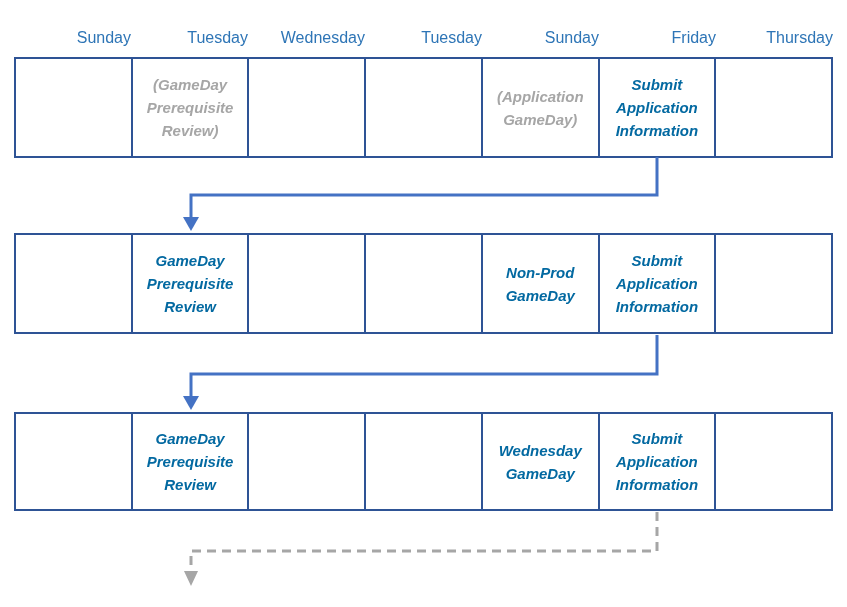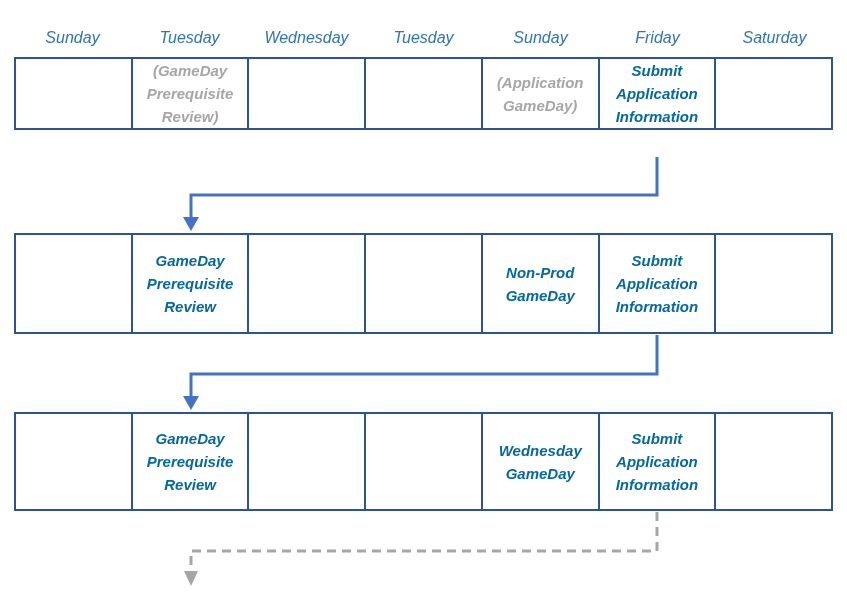--- a/index.html
+++ b/index.html
@@ -15,35 +15,34 @@
   .day-header-row {
     position: absolute;
     left: 14px;
     top: 27px;
     width: 819px;
     height: 22px;
     display: flex;
   }
   .day-header {
     flex: 1;
-    text-align: center;
-    font-style: italic;
+    text-align: right;
     font-size: 16px;
     line-height: 22px;
     color: #2E75B6;
   }
   .week-strip {
     position: absolute;
     left: 14px;
     width: 819px;
     display: flex;
     border: 2px solid #2E5395;
     background: #ffffff;
   }
-  .week-1 { top: 57px;  height: 73px; justify-content: center; }
+  .week-1 { top: 57px;  height: 101px; }
   .week-2 { top: 233px; height: 101px; }
   .week-3 { top: 412px; height: 99px; }
   .cell {
     flex: 1;
     border-left: 2px solid #2E5395;
     display: flex;
     align-items: center;
     justify-content: center;
     text-align: center;
     font-weight: bold;
@@ -69,21 +68,21 @@
 
 <div class="canvas">
 
   <div class="day-header-row">
     <div class="day-header">Sunday</div>
     <div class="day-header">Tuesday</div>
     <div class="day-header">Wednesday</div>
     <div class="day-header">Tuesday</div>
     <div class="day-header">Sunday</div>
     <div class="day-header">Friday</div>
-    <div class="day-header">Saturday</div>
+    <div class="day-header">Thursday</div>
   </div>
 
   <div class="week-strip week-1">
     <div class="cell"></div>
     <div class="cell muted">(GameDay
 Prerequisite
 Review)</div>
     <div class="cell"></div>
     <div class="cell"></div>
     <div class="cell muted">(Application

